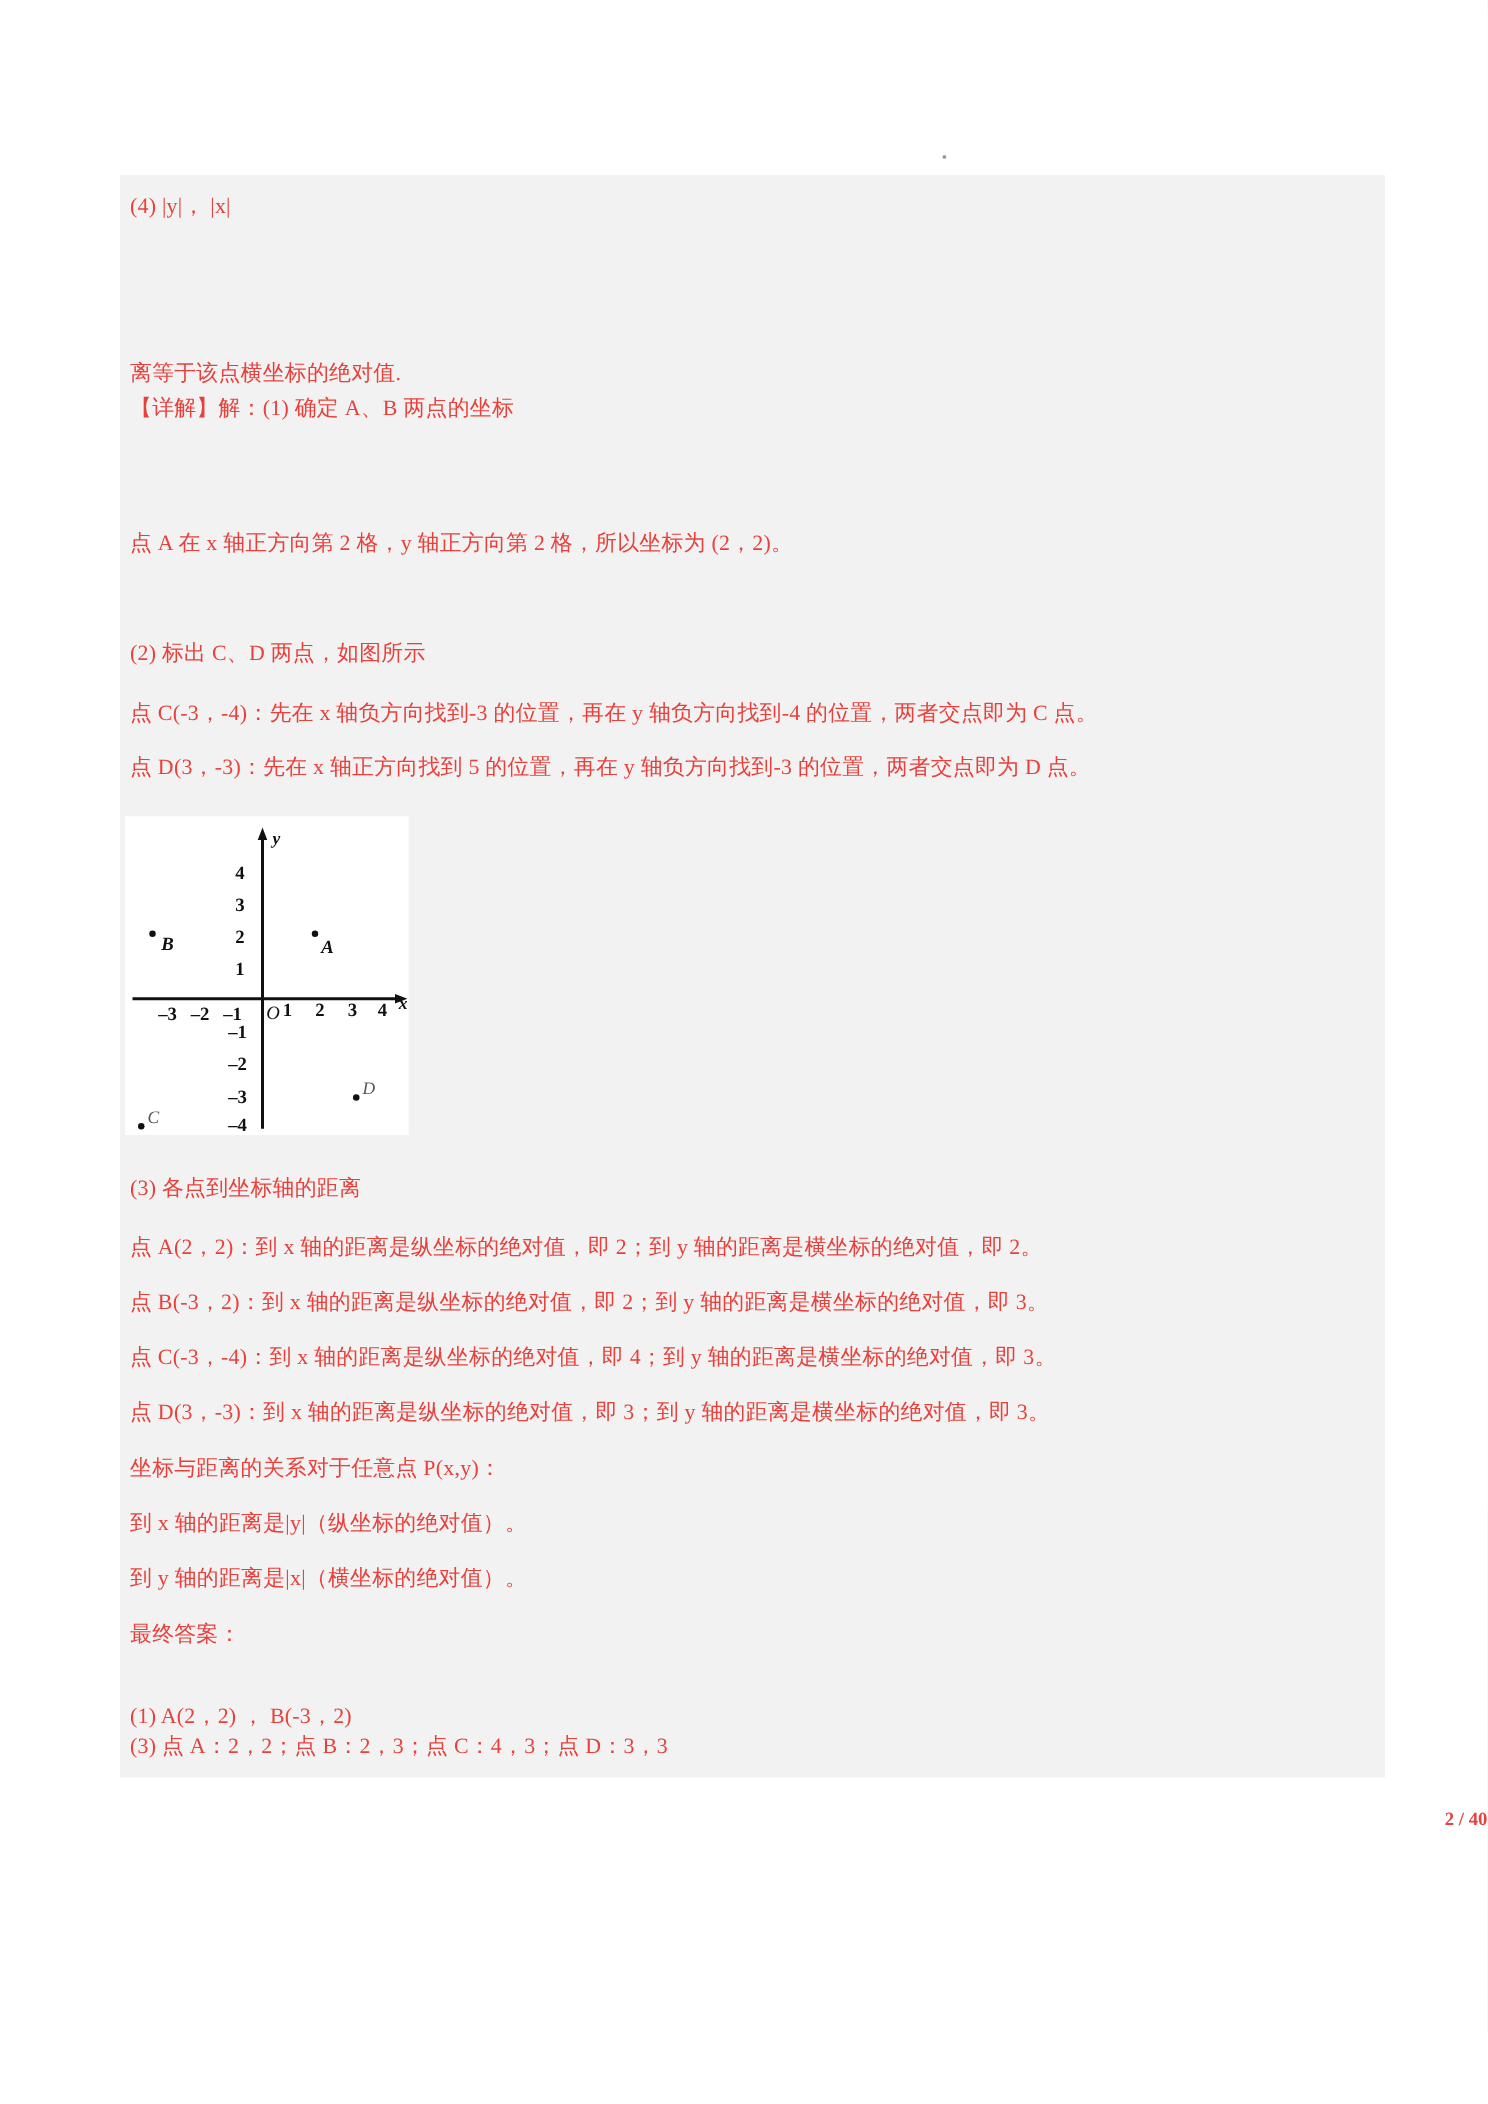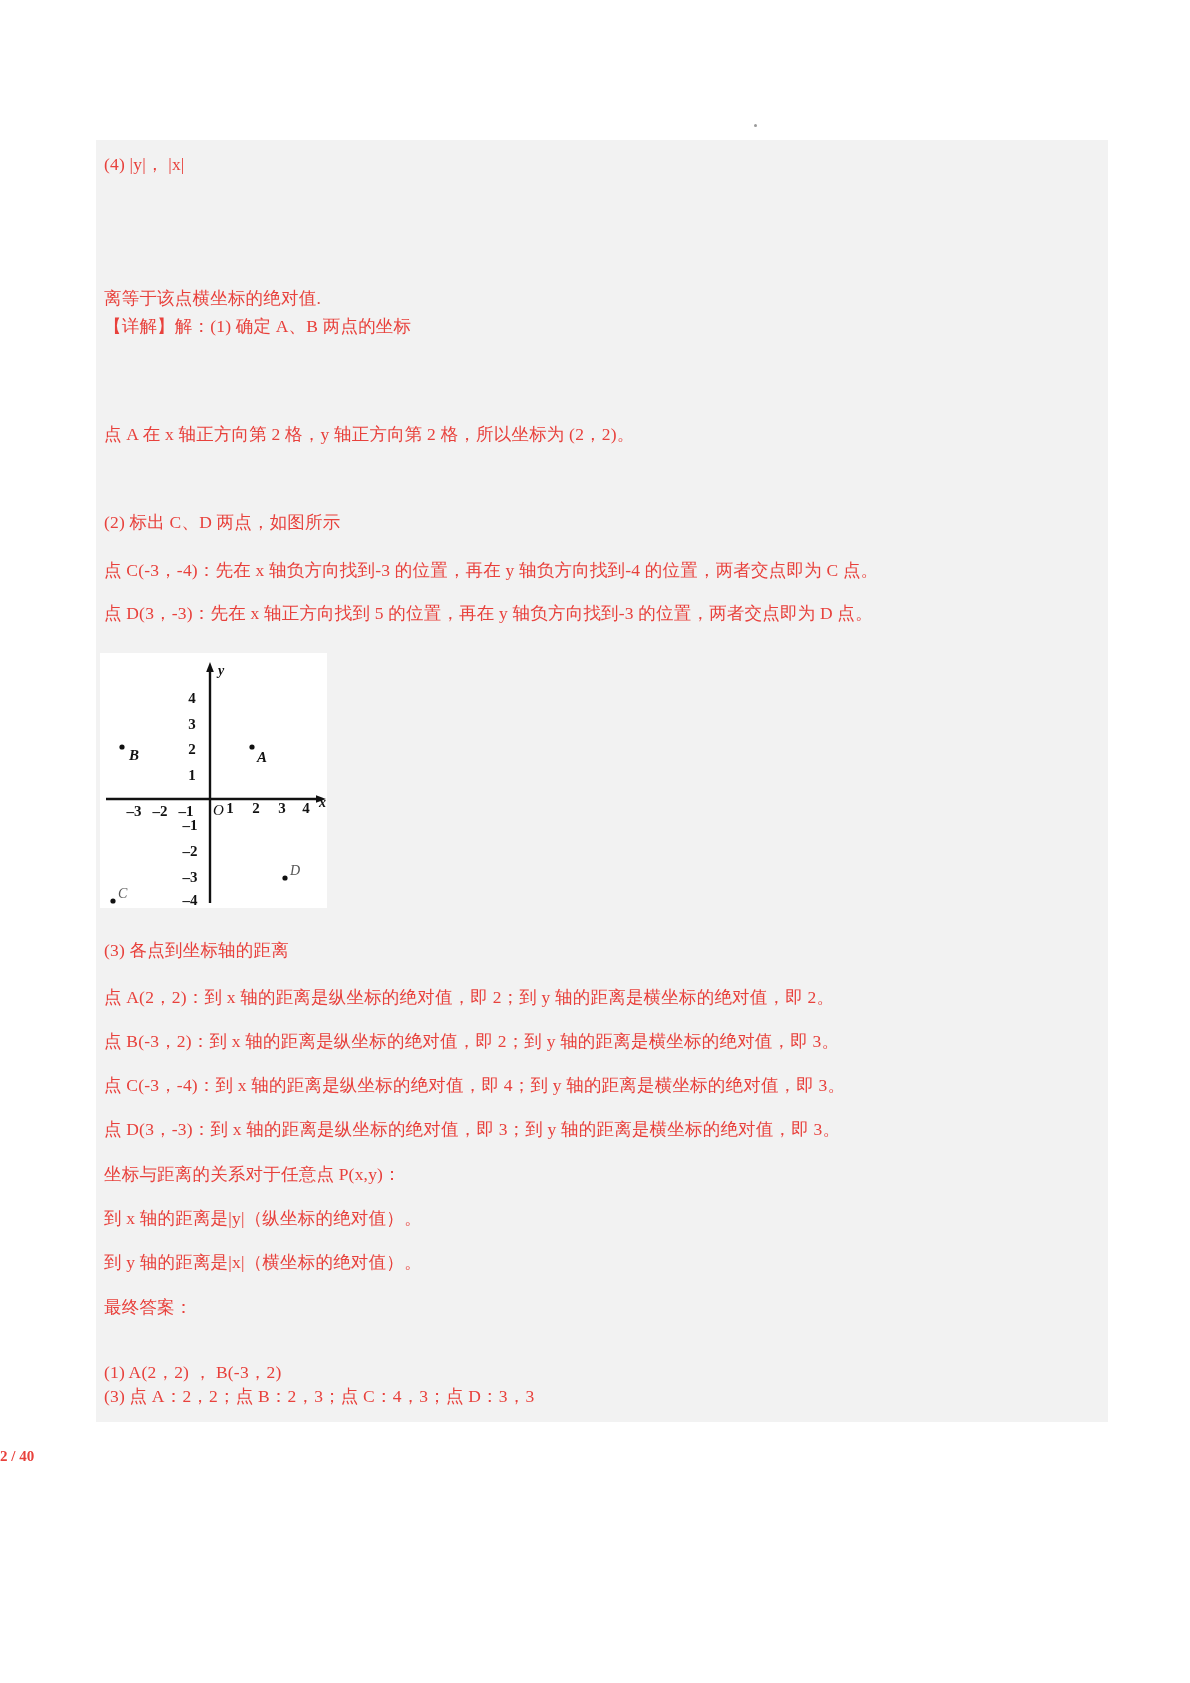--- a/index.html
+++ b/index.html
@@ -69,21 +69,21 @@
   #figure svg {
     display: block;
   }
 
   
   #footer {
     position: absolute;
     left: 0;
     top: 1436px;
     width: 1190px;
-    text-align: left;
+    text-align: right;
     font-size: 15px;
     font-weight: bold;
     color: #e8413c;
     font-family: "Liberation Serif", serif;
   }
 </style>
 </head>
 <body>
 
 <div id="page">

